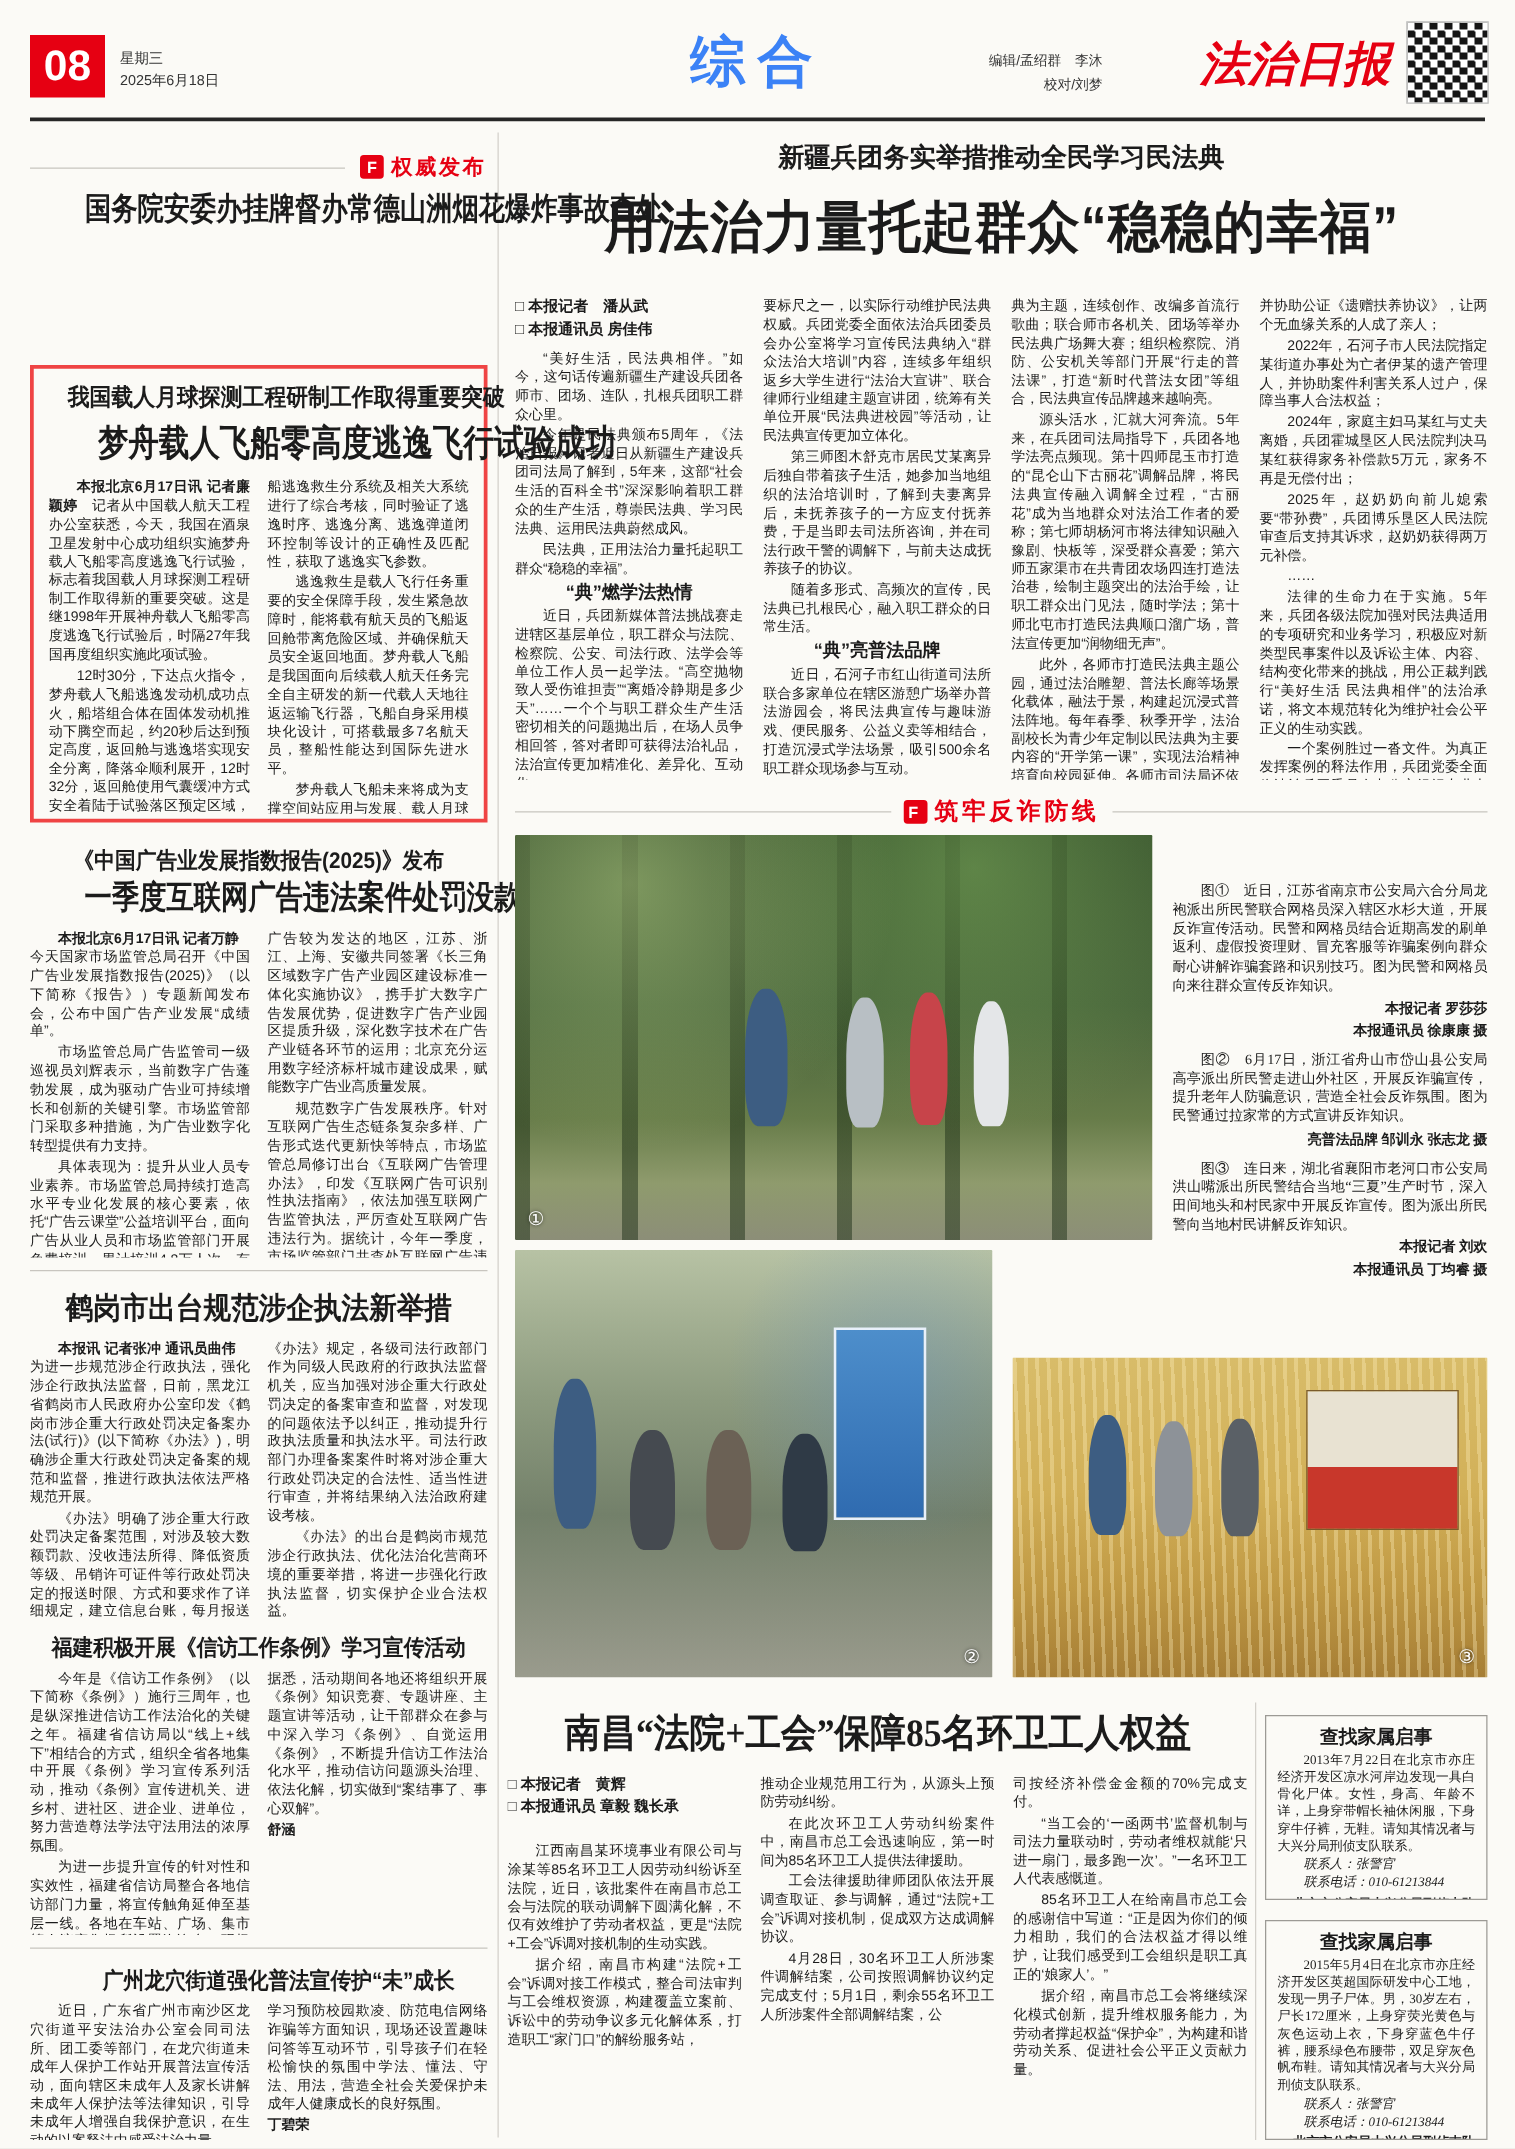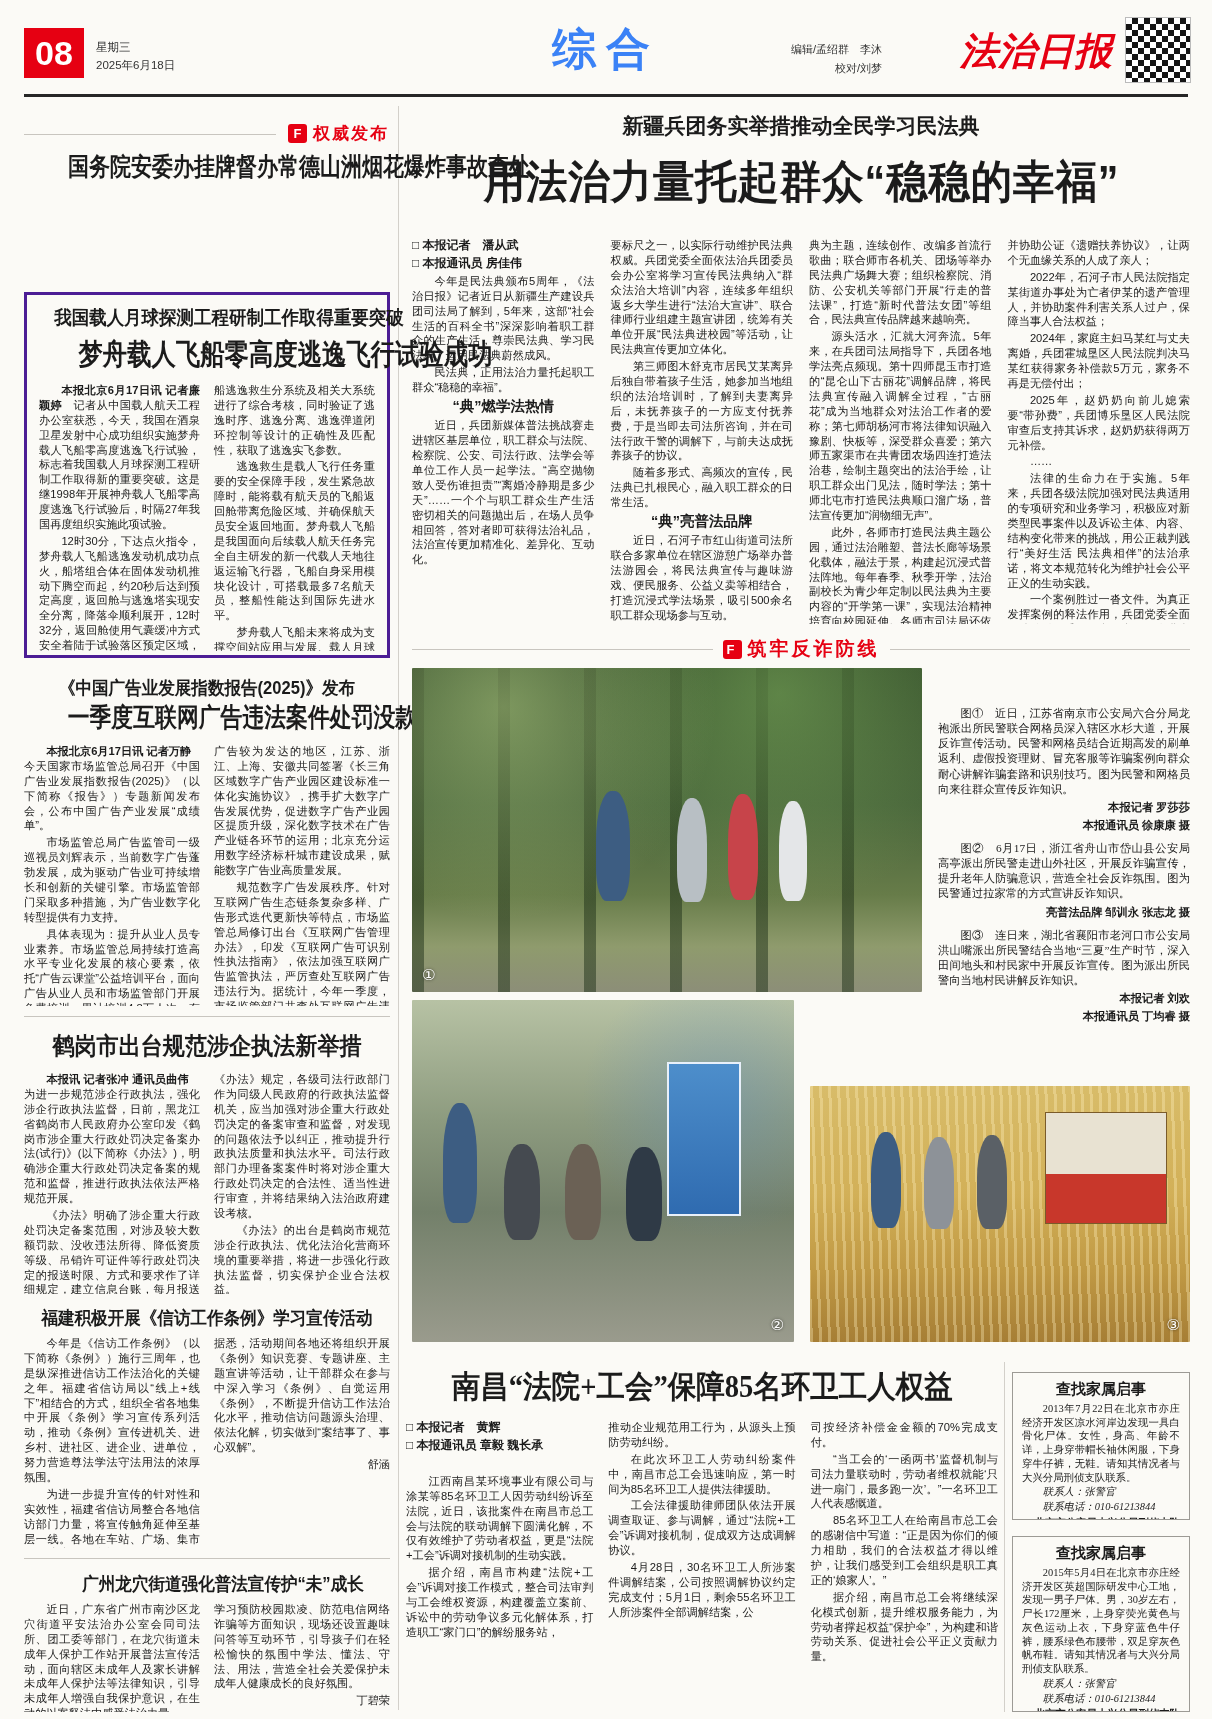--- a/index.html
+++ b/index.html
@@ -22,28 +22,28 @@
   .bt p.cont{text-indent:0;}
   .cols{display:flex;gap:14px;}
   .col{flex:1;min-width:0;}
   .headline{font-weight:bold;text-align:center;white-space:nowrap;overflow:visible;}
   .serifh{font-family:"Liberation Serif","DejaVu Serif",serif;}
   .cx{display:inline-block;transform:scaleX(.84);transform-origin:center;white-space:nowrap;}
   .cx92{display:inline-block;transform:scaleX(.92);transform-origin:center;white-space:nowrap;}
   .kicker{font-weight:bold;text-align:center;white-space:nowrap;}
   .subhead{font-weight:bold;text-align:center;font-size:14.5px;margin:7px 0;text-indent:0 !important;}
   .byline{font-weight:bold;text-indent:0 !important;font-size:12px;margin:1px 0 3px 0;}
-  .sig{text-align:right;text-indent:0 !important;font-weight:normal;}
+  .sig{text-indent:0 !important;font-weight:bold;}
   
   .tagrow{display:flex;align-items:center;}
   .ficon{width:19px;height:19px;background:#e60012;color:#fff;font-weight:bold;font-size:13px;
          display:flex;align-items:center;justify-content:center;border-radius:3px;margin-right:6px;}
   .taglabel{color:#e60012;font-weight:bold;font-size:17px;letter-spacing:2px;white-space:nowrap;}
   
-  .redbox{border:3px solid #4c1d95;background:#fbfaf6;padding:8px 12px;box-sizing:border-box;}
+  .redbox{border:3px solid #ef4444;background:#fbfaf6;padding:8px 12px;box-sizing:border-box;}
   
   .photo{position:absolute;overflow:hidden;border-radius:1px;}
   .badge{position:absolute;color:#fff;font-size:15px;text-shadow:0 0 3px rgba(0,0,0,.8);}
   #photo1{background:
       radial-gradient(circle at 18% 12%,rgba(205,230,150,.45),transparent 42%),
       radial-gradient(circle at 72% 8%,rgba(130,180,95,.5),transparent 45%),
       repeating-linear-gradient(90deg,rgba(30,48,24,.5) 0 12px,rgba(0,0,0,0) 12px 86px),
       linear-gradient(180deg,#37512d 0%,#47633a 42%,#677c49 70%,#8f9b6d 86%,#8c8e78 100%);}
   #photo2{background:
       radial-gradient(circle at 80% 30%,rgba(90,140,200,.35),transparent 35%),
@@ -189,20 +189,21 @@
 
   <div class="abs" style="left:412px;top:112px;width:778px;">
     <div class="kicker" style="font-size:21px;">新疆兵团务实举措推动全民学习民法典</div>
     <div class="headline" style="font-size:45px;margin-top:12px;letter-spacing:1px;">
       <span class="cx92">用法治力量托起群众“稳稳的幸福”</span>
     </div>
     <div class="cols bt" style="margin-top:26px;height:386px;gap:16px;">
       <div class="col">
         <p class="byline">□ 本报记者　潘从武</p>
         <p class="byline">□ 本报通讯员 房佳伟</p>
+        <p style="margin-top:8px;">“美好生活，民法典相伴。”如今，这句话传遍新疆生产建设兵团各师市、团场、连队，扎根兵团职工群众心里。</p>
         <p>今年是民法典颁布5周年，《法治日报》记者近日从新疆生产建设兵团司法局了解到，5年来，这部“社会生活的百科全书”深深影响着职工群众的生产生活，尊崇民法典、学习民法典、运用民法典蔚然成风。</p>
         <p>民法典，正用法治力量托起职工群众“稳稳的幸福”。</p>
         <p class="subhead">“典”燃学法热情</p>
         <p>近日，兵团新媒体普法挑战赛走进辖区基层单位，职工群众与法院、检察院、公安、司法行政、法学会等单位工作人员一起学法。“高空抛物致人受伤谁担责”“离婚冷静期是多少天”……一个个与职工群众生产生活密切相关的问题抛出后，在场人员争相回答，答对者即可获得法治礼品，法治宣传更加精准化、差异化、互动化。</p>
 
       </div>
       <div class="col">
         <p class="cont">要标尺之一，以实际行动维护民法典权威。兵团党委全面依法治兵团委员会办公室将学习宣传民法典纳入“群众法治大培训”内容，连续多年组织返乡大学生进行“法治大宣讲”、联合律师行业组建主题宣讲团，统筹有关单位开展“民法典进校园”等活动，让民法典宣传更加立体化。</p>
         <p>第三师图木舒克市居民艾某离异后独自带着孩子生活，她参加当地组织的法治培训时，了解到夫妻离异后，未抚养孩子的一方应支付抚养费，于是当即去司法所咨询，并在司法行政干警的调解下，与前夫达成抚养孩子的协议。</p>
         <p>随着多形式、高频次的宣传，民法典已扎根民心，融入职工群众的日常生活。</p>

